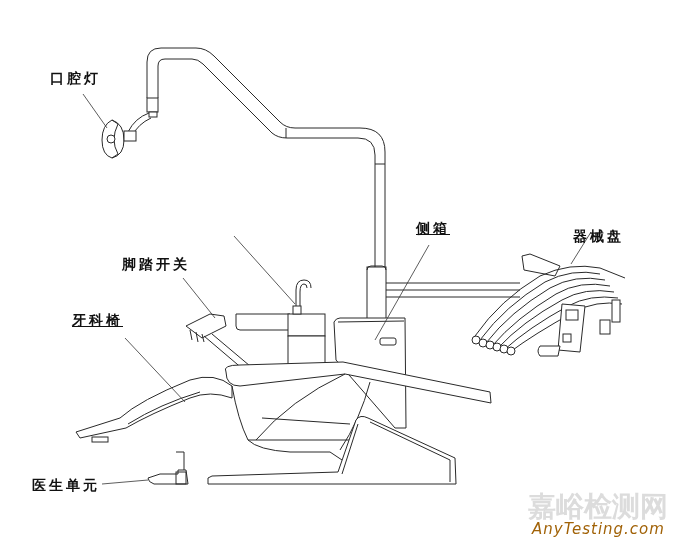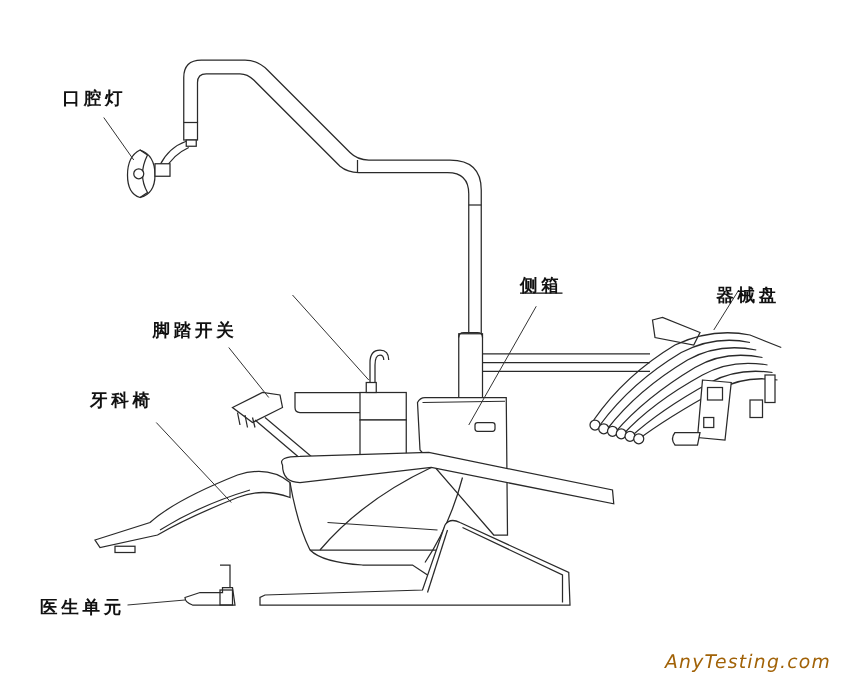--- a/index.html
+++ b/index.html
@@ -148,17 +148,18 @@
       <line class="leader" x1="183" y1="278" x2="215" y2="318"></line>
       <line class="leader" x1="125" y1="338" x2="185" y2="402"></line>
       <line class="leader" x1="102" y1="484" x2="148" y2="480"></line>
     </g>
   </svg>
 
   <div class="label" style="left:50px; top:70px;">口腔灯</div>
   <div class="label" style="left:573px; top:184px;margin-top:44px;">器械盘</div>
   <div class="label" style="left:416px; top:220px;text-decoration:underline;">侧箱</div>
   <div class="label" style="left:122px; top:256px;">脚踏开关</div>
-  <div class="label" style="left:72px; top:312px;">牙科椅</div>
+  <div class="label" style="left:72px; top:312px;text-decoration:underline;">牙科椅</div>
   <div class="label" style="left:32px; top:477px;">医生单元</div>
 
+  <div class="wm-cn" style="left:528px; top:488px;">嘉峪检测网</div>
   <div class="wm-en" style="left:532px; top:520px;">AnyTesting.com</div>
 </div>
 
 </body></html>

